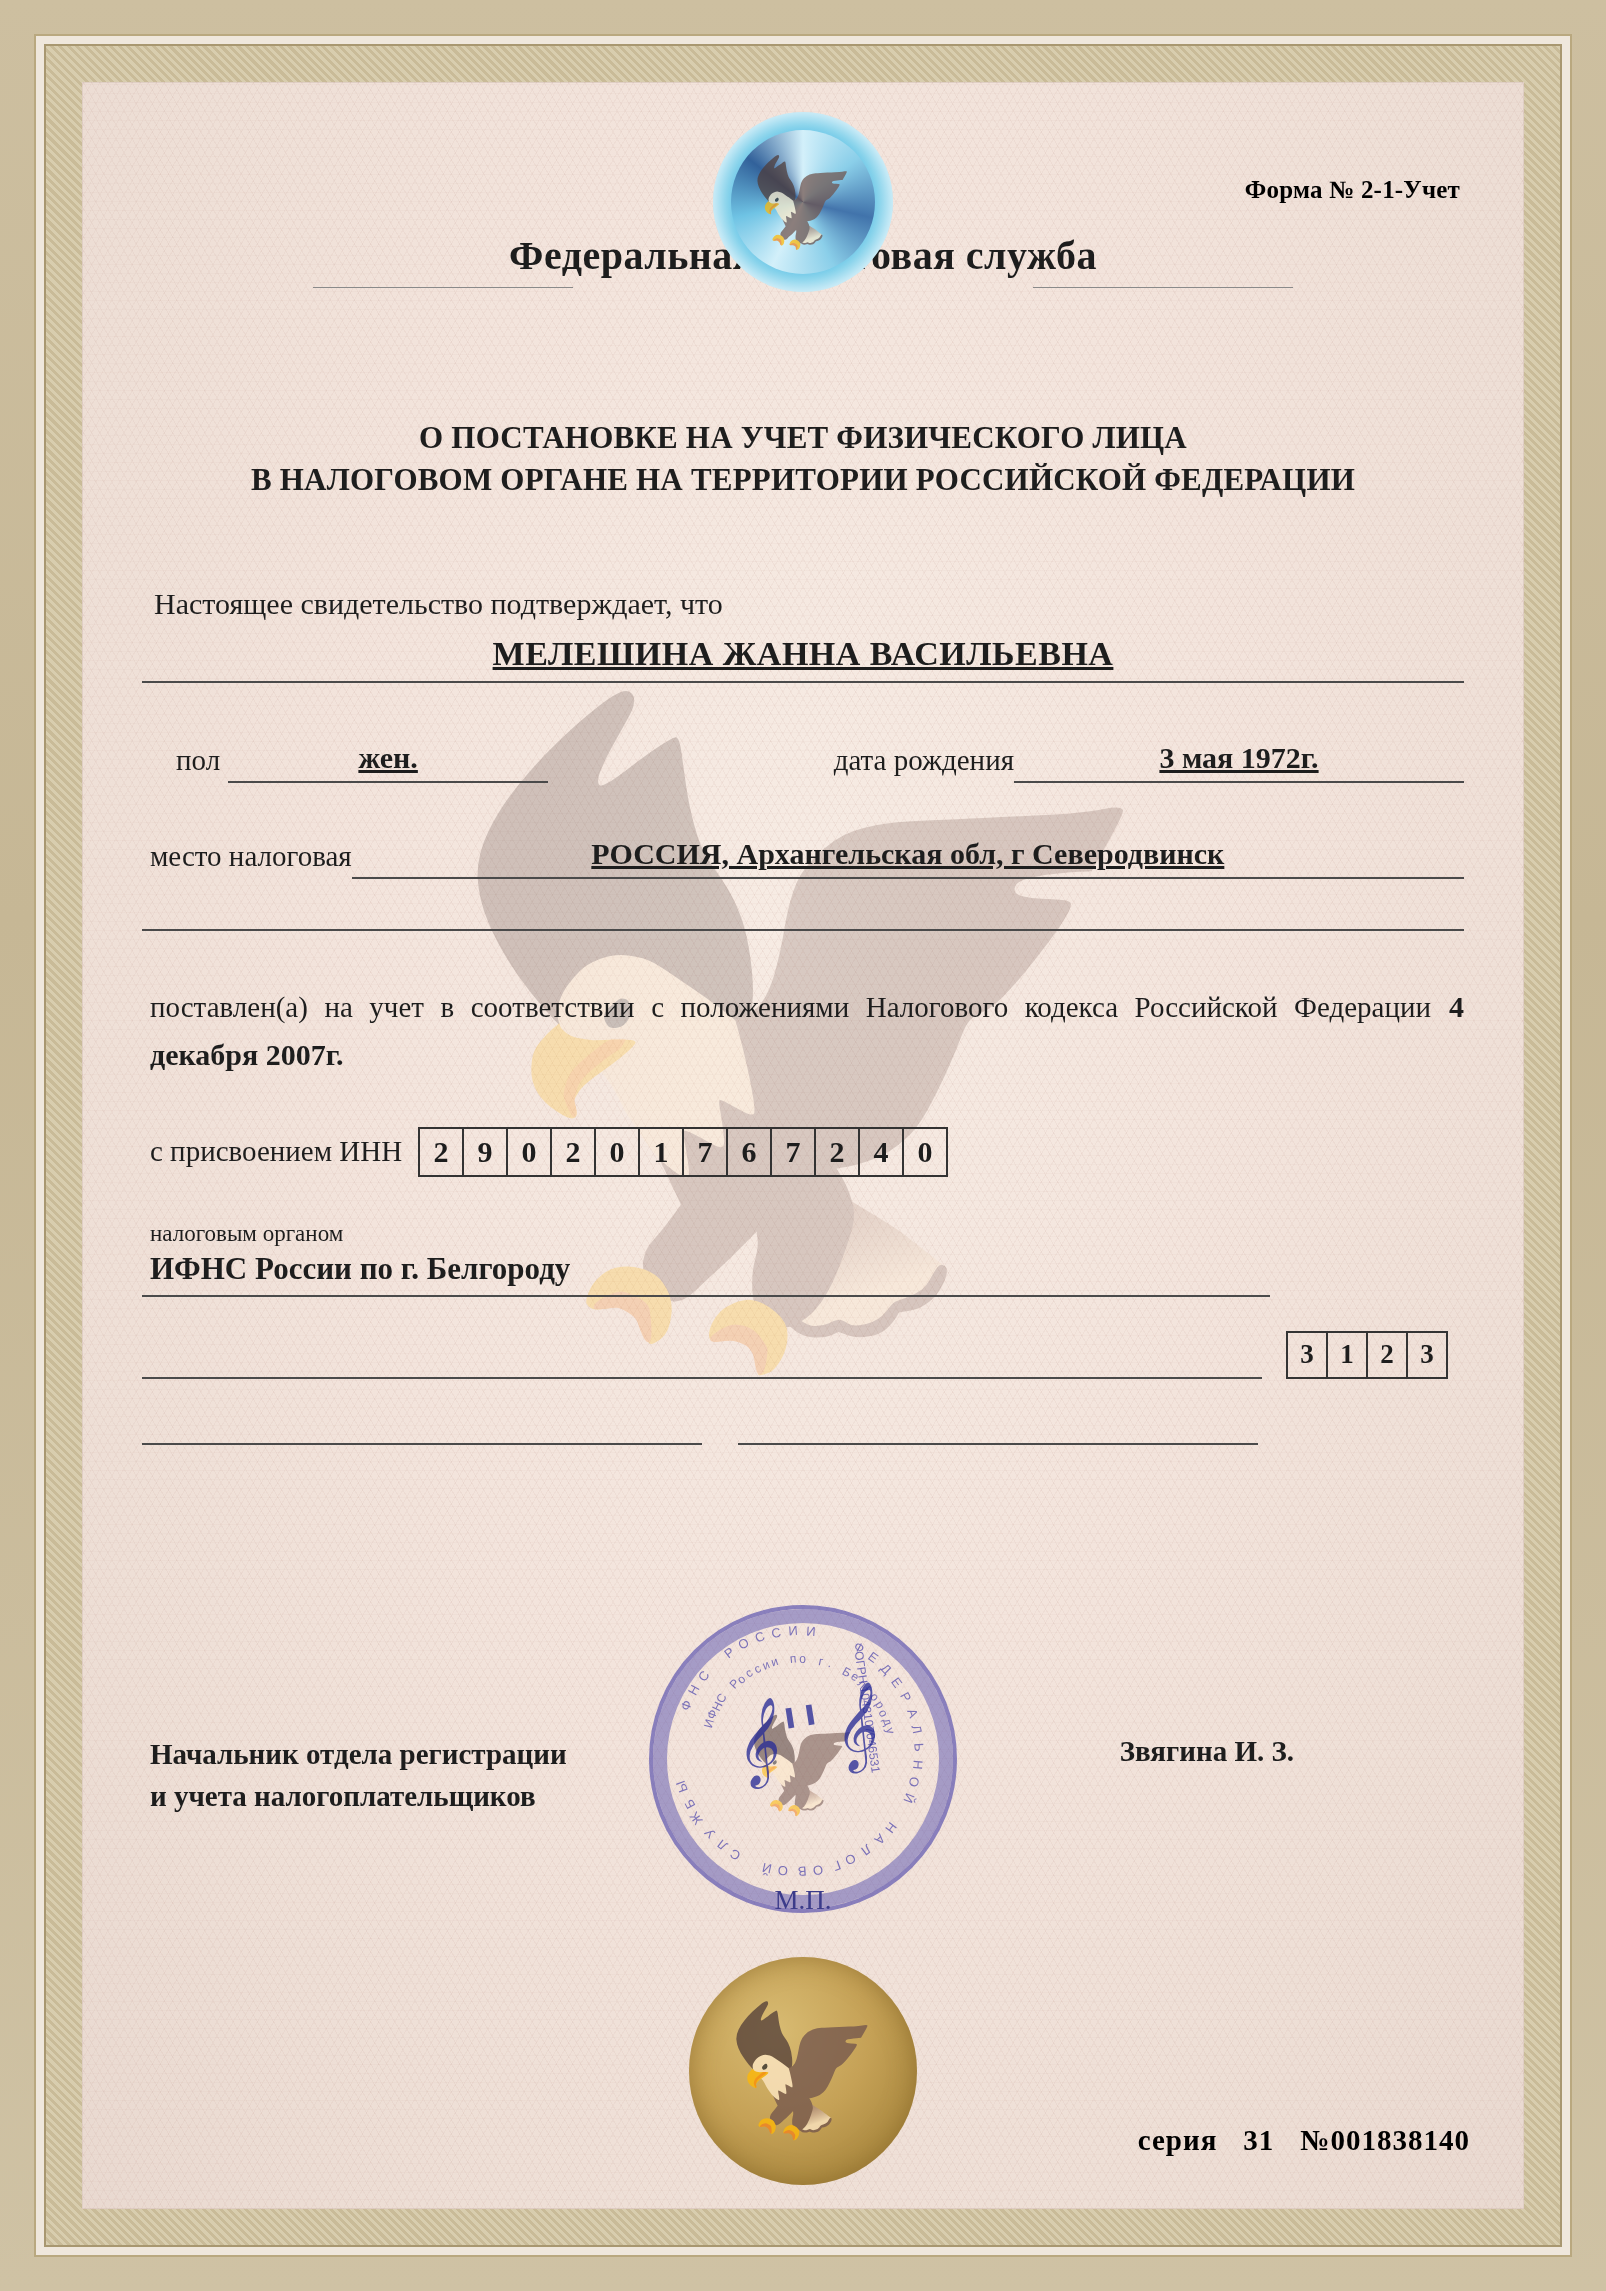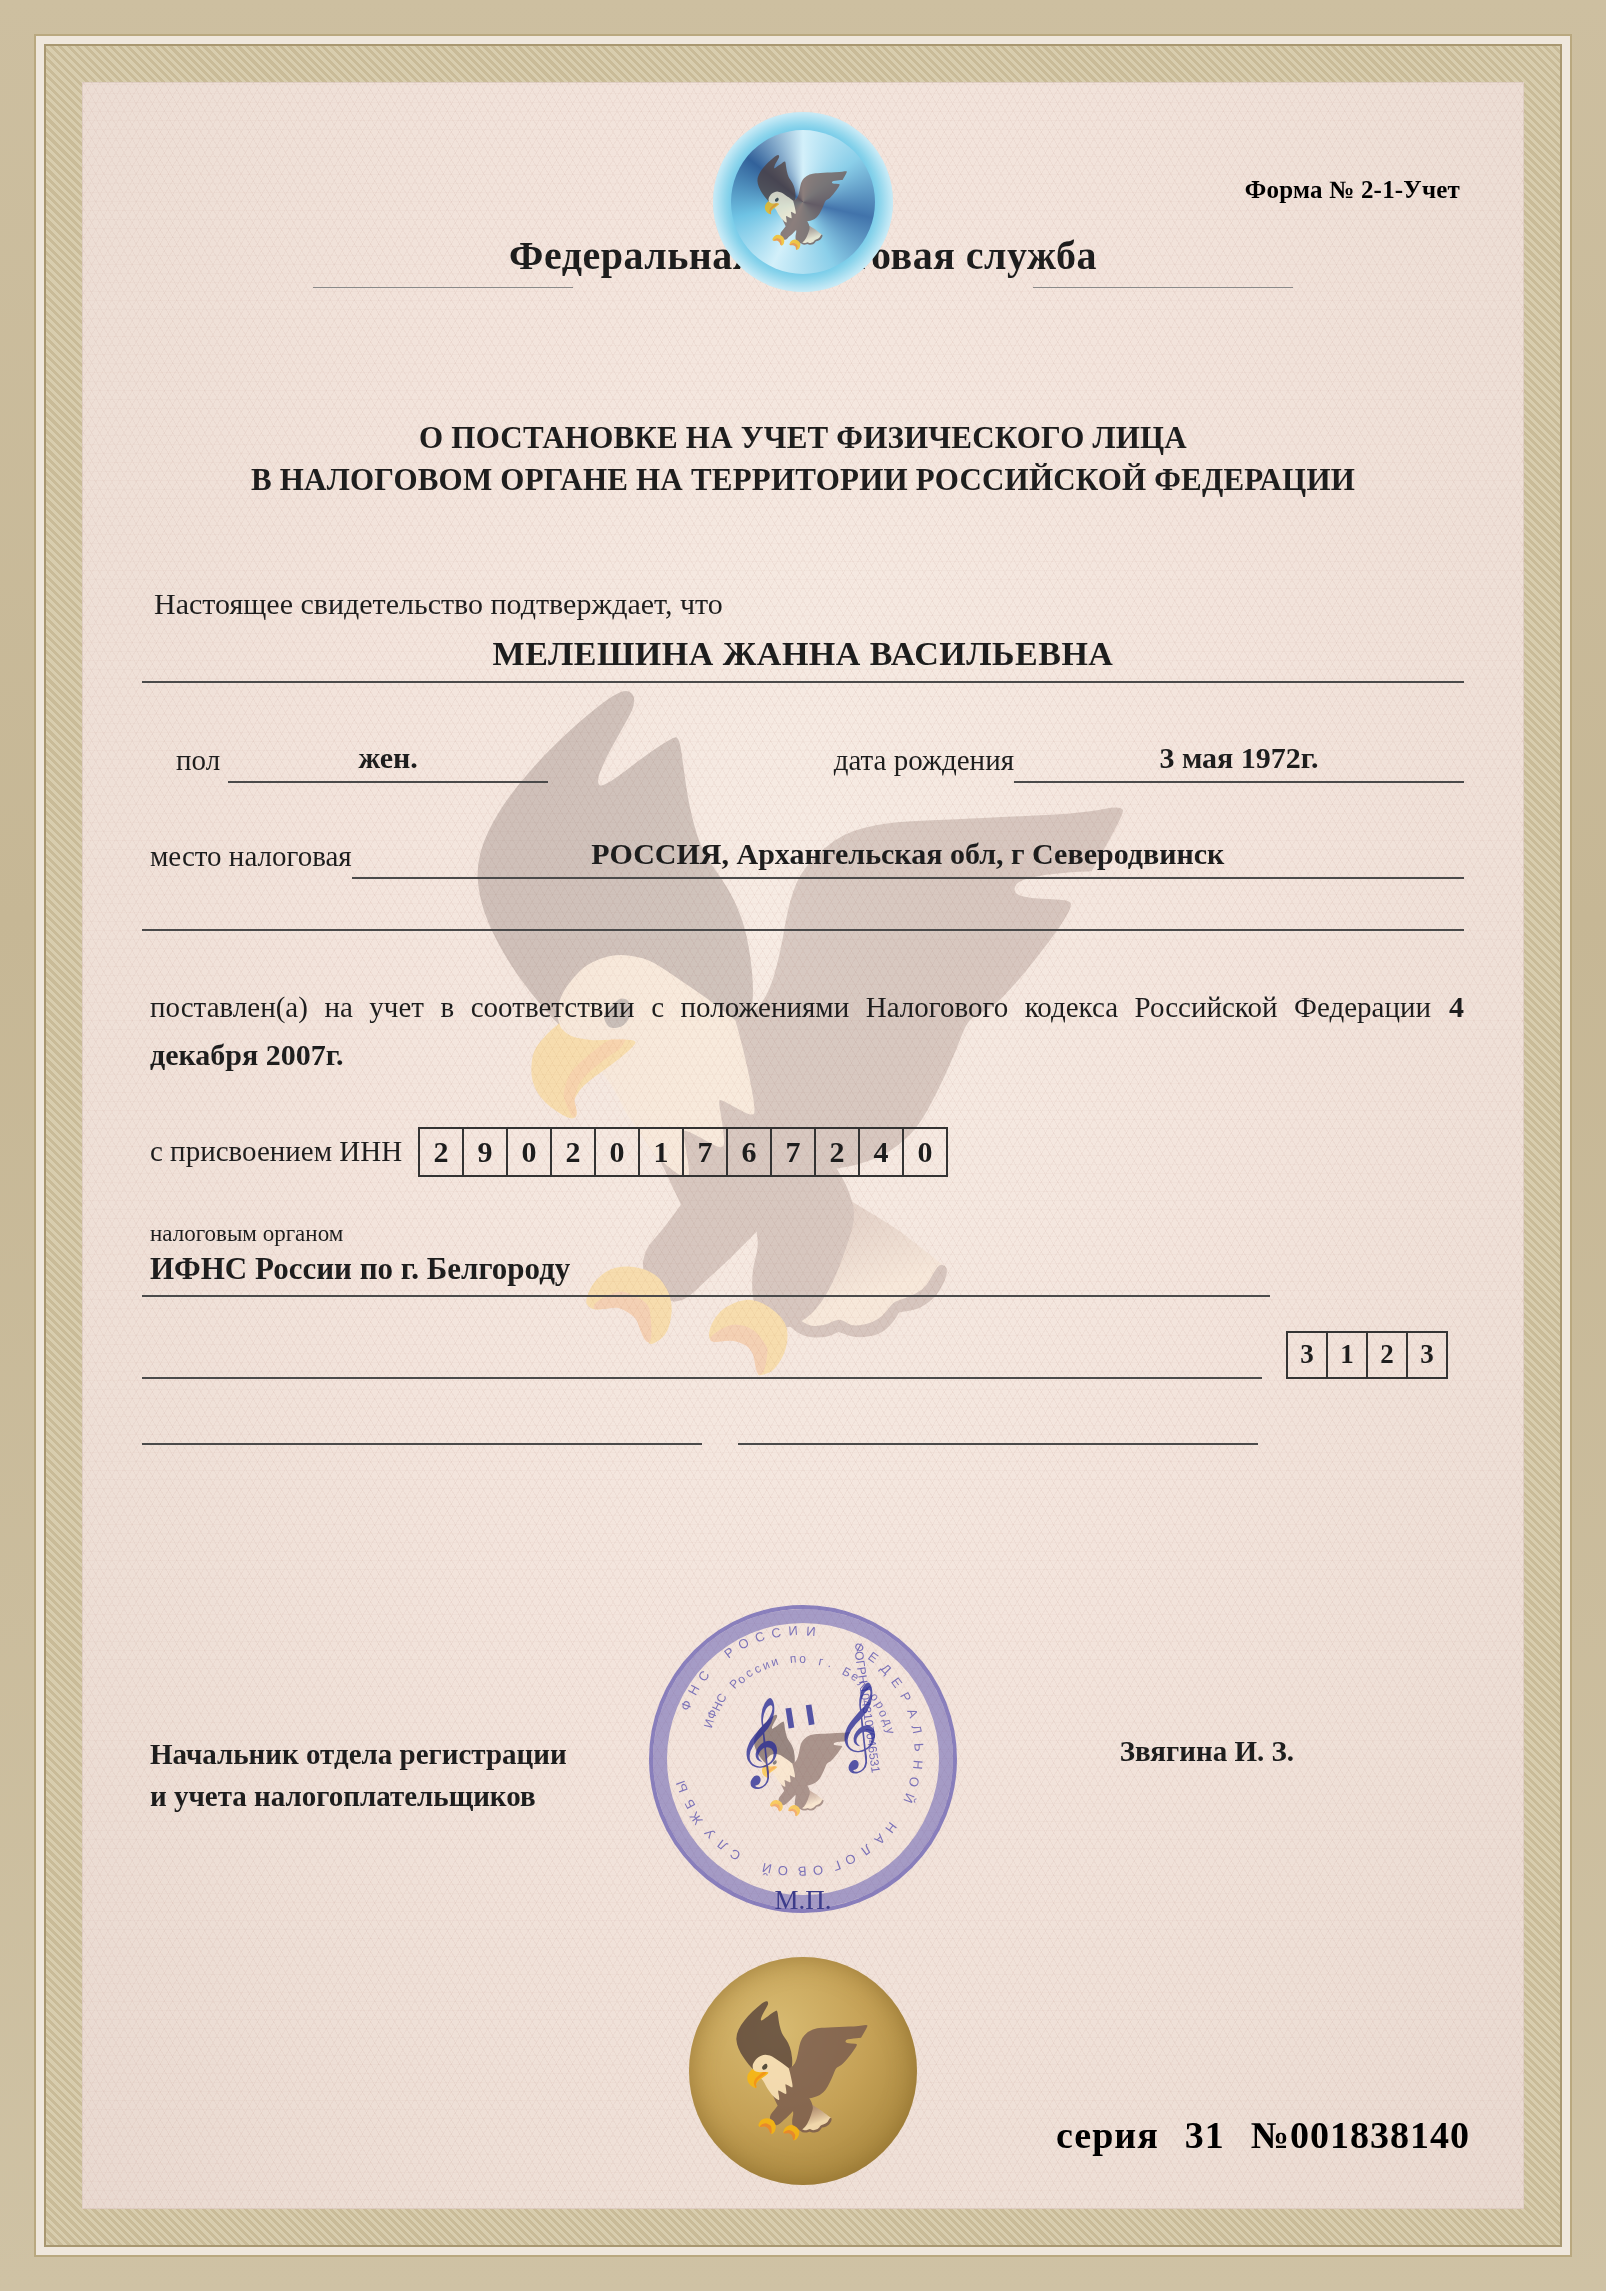--- a/index.html
+++ b/index.html
@@ -168,20 +168,21 @@
   .fio {
     text-align: center;
     font-size: 34px;
     font-weight: bold;
     letter-spacing: .5px;
     margin-top: 14px;
     padding-bottom: 8px;
   }
   .rule {
     border-bottom: 2px solid #4a4a4a;
+    text-decoration: underline;
   }
   .row {
     display: flex;
     align-items: flex-end;
   }
   .lbl {
     font-size: 29px;
     white-space: nowrap;
     padding-bottom: 6px;
   }
@@ -409,21 +410,21 @@
     text-align: center;
     font-size: 126px;
     line-height: 1;
     color: rgba(150,118,52,.75);
     font-family: "DejaVu Sans", sans-serif;
   }
   .series {
     position: absolute;
     right: 54px;
     bottom: 52px;
-    font-size: 38px;
+    font-size: 29px;
     font-weight: bold;
     font-family: "Liberation Serif", serif;
     letter-spacing: 1px;
   }
   .series .sp { display: inline-block; width: 26px; }
 </style>
 </head>
 <body>
 
 <div class="page">

